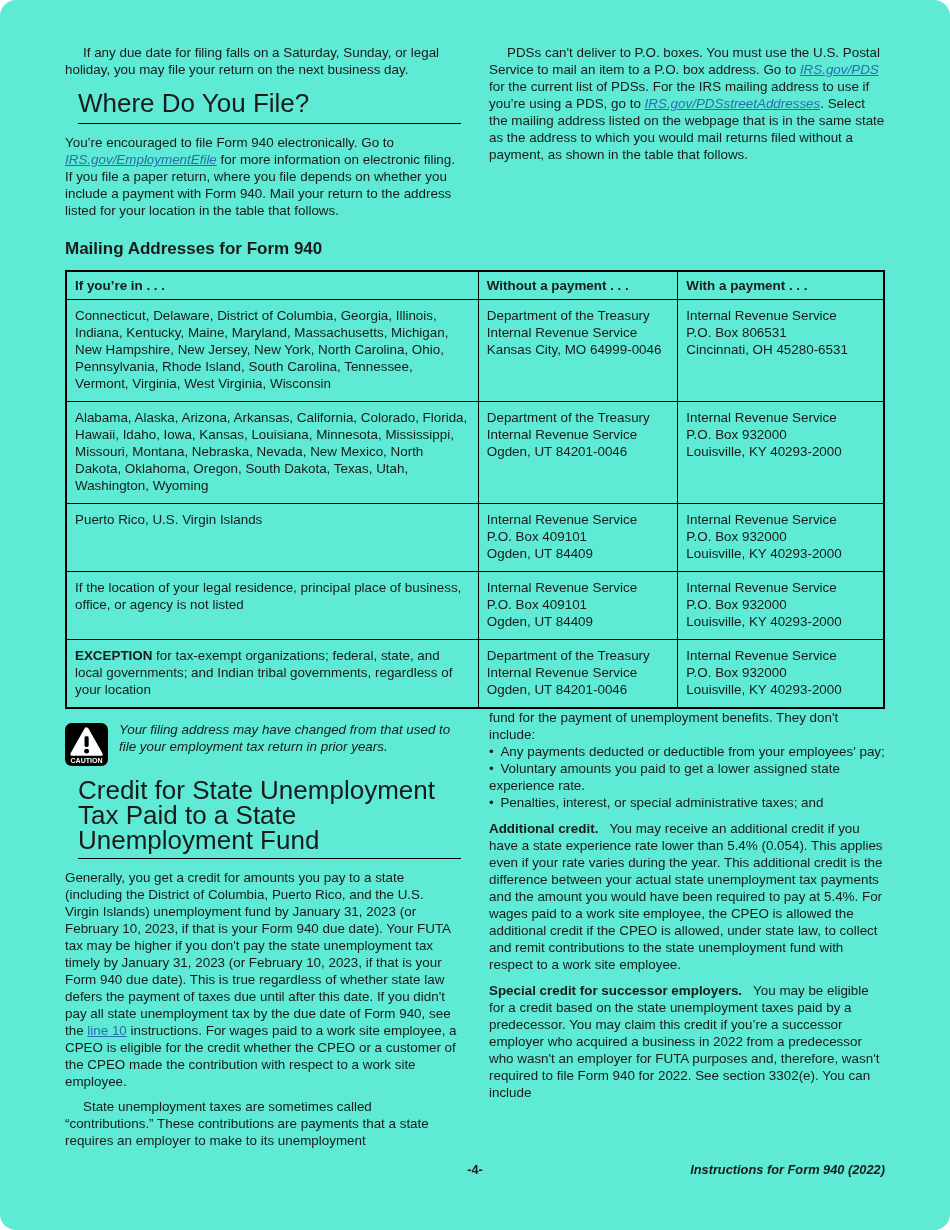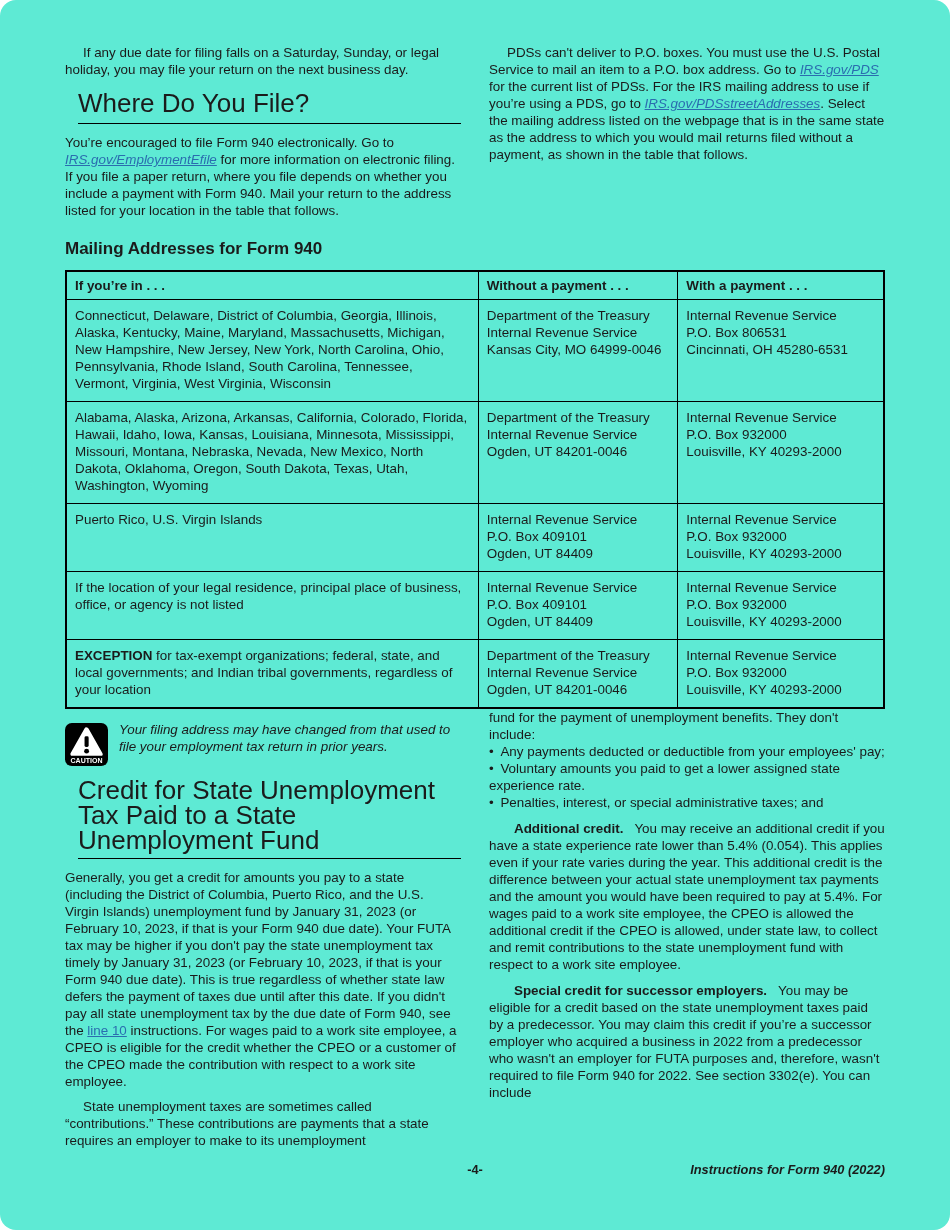--- a/index.html
+++ b/index.html
@@ -55,21 +55,21 @@
 
   .caution { margin-top:12px; min-height:46px; }
   .caution-icon { float:left; width:43px; height:43px; margin:2px 11px 2px 0; }
   .caution-icon text { font-family:"Liberation Sans",sans-serif; }
   .caution-text { font-style:italic; margin:0; }
 
   .bullet { margin:0; }
   .bullet::before { content:"\2022\2002"; }
 
   .runin { margin-top:9px; }
-  .runin-label { font-weight:bold; margin-right:11px;margin-left:25px; }
+  .runin-label { font-weight:bold; margin-right:11px; }
 
   .footer {
     position:absolute; left:65px; right:65px; top:1161px;
     height:20px; font-weight:bold; font-size:12.8px;
   }
   .footer .pagenum { position:absolute; left:50%; transform:translateX(-50%); }
   .footer .doctitle { position:absolute; right:0;font-style:italic; }
 </style>
 </head>
 <body>
@@ -97,21 +97,21 @@
       </colgroup>
       <thead>
         <tr>
           <th>If you’re in . . .</th>
           <th>Without a payment . . .</th>
           <th>With a payment . . .</th>
         </tr>
       </thead>
       <tbody>
         <tr>
-          <td><span>Connecticut, Delaware, District of Columbia, Georgia, Illinois, Alaska, Kentucky, Maine, Maryland, Massachusetts, Michigan, New Hampshire, New Jersey, New York, North Carolina, Ohio, Pennsylvania, Rhode Island, South Carolina, Tennessee, Vermont, Virginia, West Virginia, Wisconsin</span></td>
+          <td><span>Connecticut, Delaware, District of Columbia, Georgia, Illinois, Indiana, Kentucky, Maine, Maryland, Massachusetts, Michigan, New Hampshire, New Jersey, New York, North Carolina, Ohio, Pennsylvania, Rhode Island, South Carolina, Tennessee, Vermont, Virginia, West Virginia, Wisconsin</span></td>
           <td>
               <div>Department of the Treasury</div>
               <div>Internal Revenue Service</div>
               <div>Kansas City, MO 64999-0046</div>
             </td>
           <td>
               <div>Internal Revenue Service</div>
               <div>P.O. Box 806531</div>
               <div>Cincinnati, OH 45280-6531</div>
             </td>

